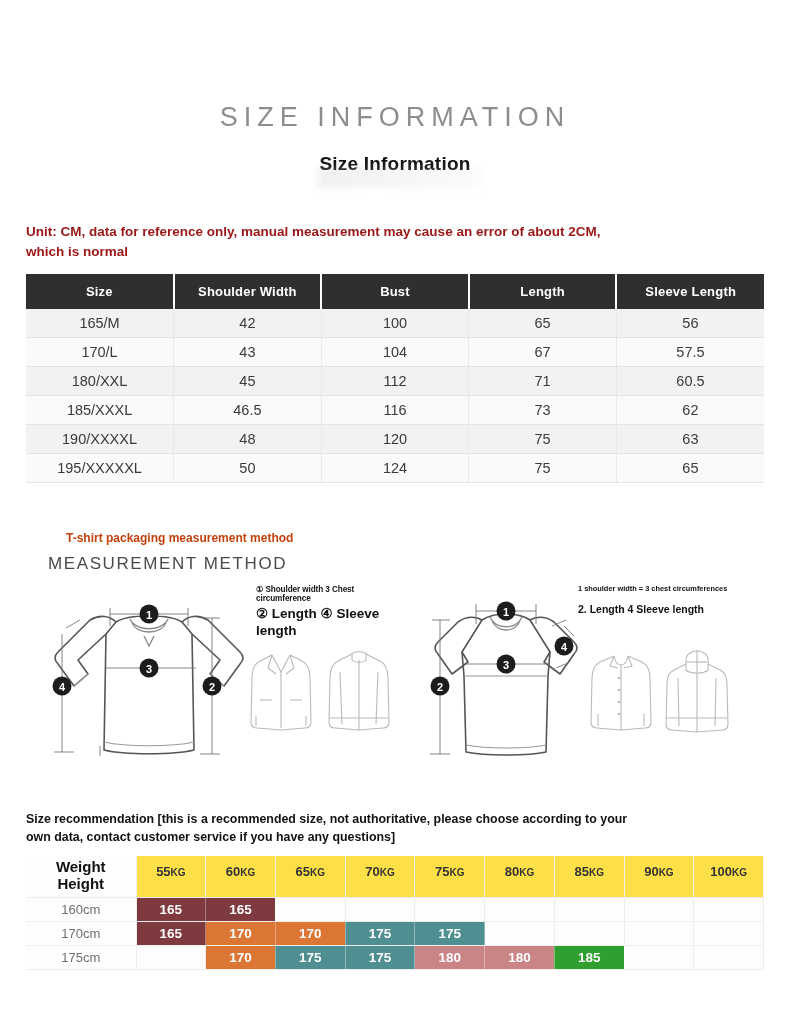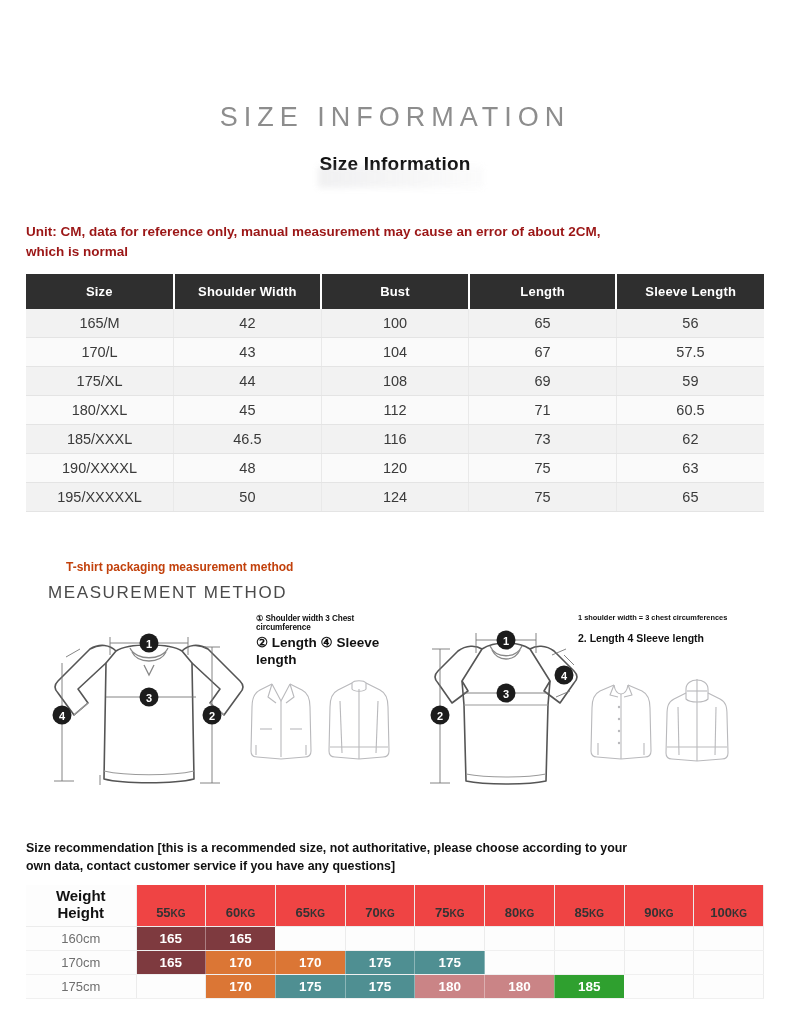--- a/index.html
+++ b/index.html
@@ -136,27 +136,27 @@
     background: #fdfdfd;
     padding: 3px 0 4px 0;
     text-align: center;
     border-right: 1px solid #ececec;
     border-bottom: 1px solid #ececec;
   }
   .corner-w, .corner-h {
     font-size: 15px; font-weight: bold; color: #111; line-height: 1.12;
   }
   .rec-table th.wcol {
-    background: #ef4444;
+    background: #fde047;
     font-size: 13px;
     font-weight: bold;
     color: #333;
     text-align: center;
     vertical-align: bottom;
-    padding-bottom: 6px;
+    padding-bottom: 18px;
     border-right: 1px solid #ececec;
     border-bottom: 1px solid #ececec;
   }
   .rec-table th.wcol .kg { font-size: 10px; }
   .rec-table td.hcell {
     font-size: 13px;
     color: #6f6f6f;
     text-align: center;
     padding: 4px 0;
     background: #fdfdfd;
@@ -204,27 +204,20 @@
           <td>100</td>
           <td>65</td>
           <td>56</td>
         </tr>
         <tr>
           <td>170/L</td>
           <td>43</td>
           <td>104</td>
           <td>67</td>
           <td>57.5</td>
-        </tr>
-        <tr>
-          <td>175/XL</td>
-          <td>44</td>
-          <td>108</td>
-          <td>69</td>
-          <td>59</td>
         </tr>
         <tr>
           <td>180/XXL</td>
           <td>45</td>
           <td>112</td>
           <td>71</td>
           <td>60.5</td>
         </tr>
         <tr>
           <td>185/XXXL</td>

